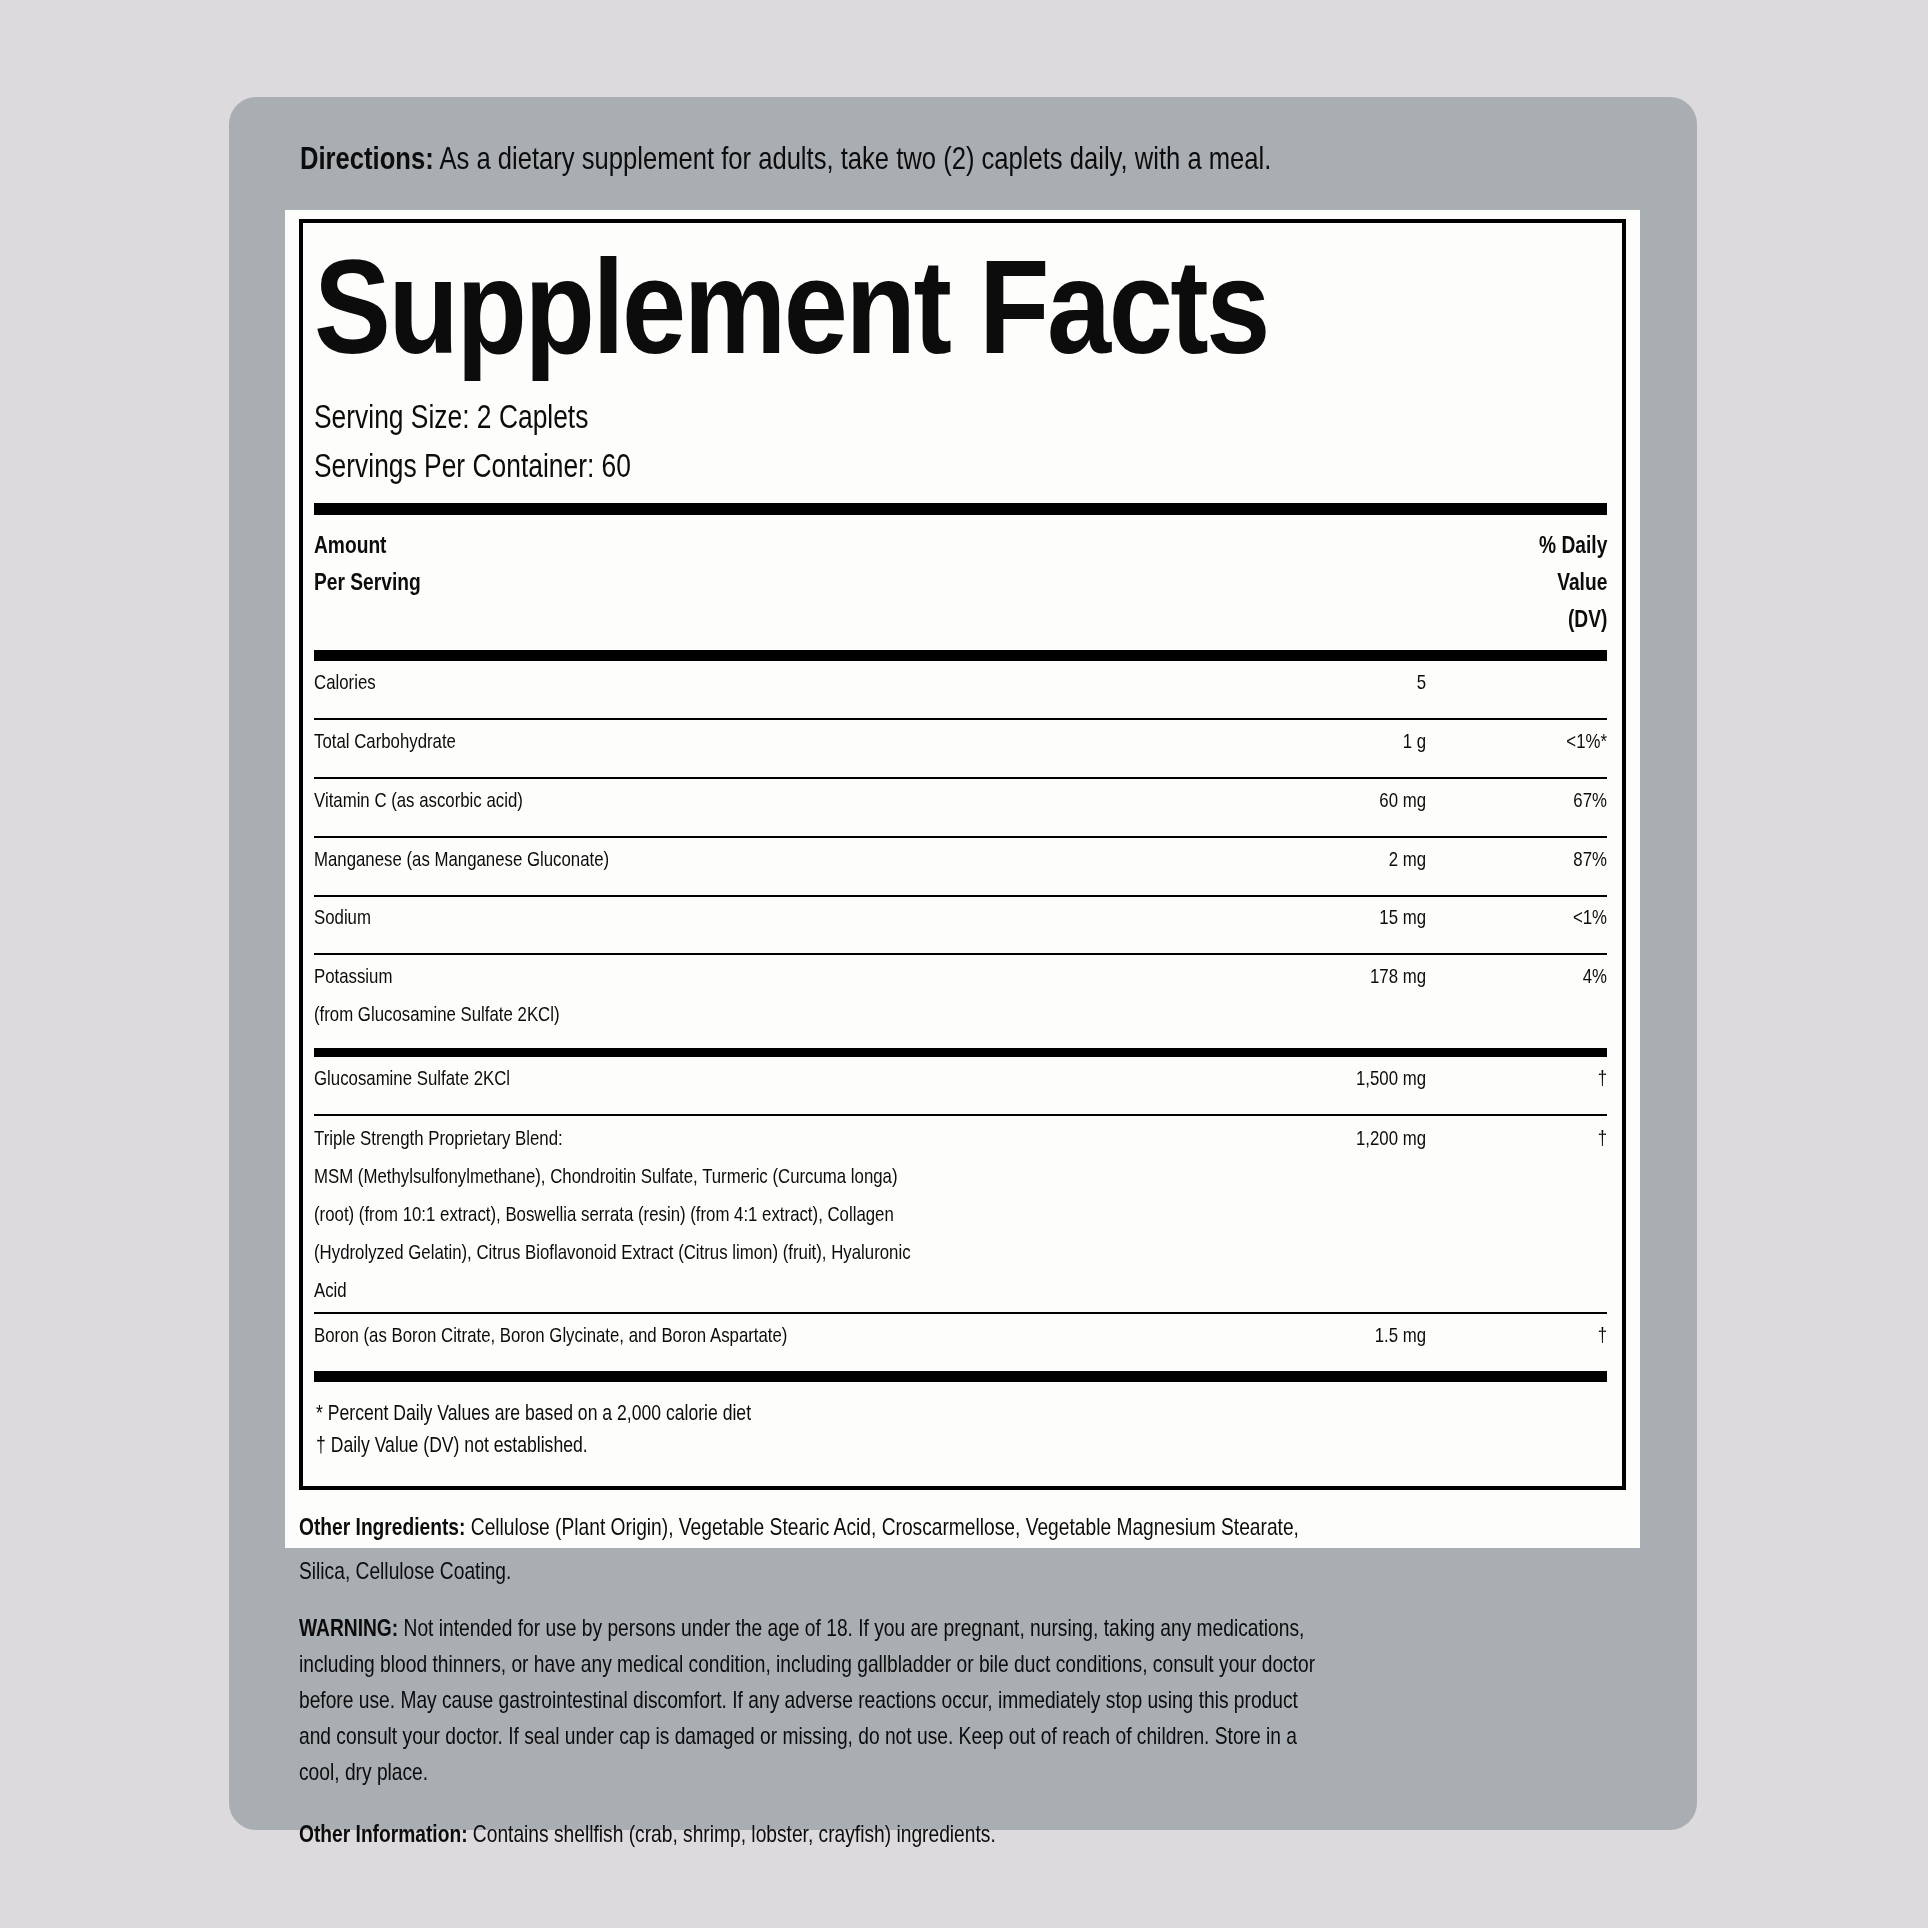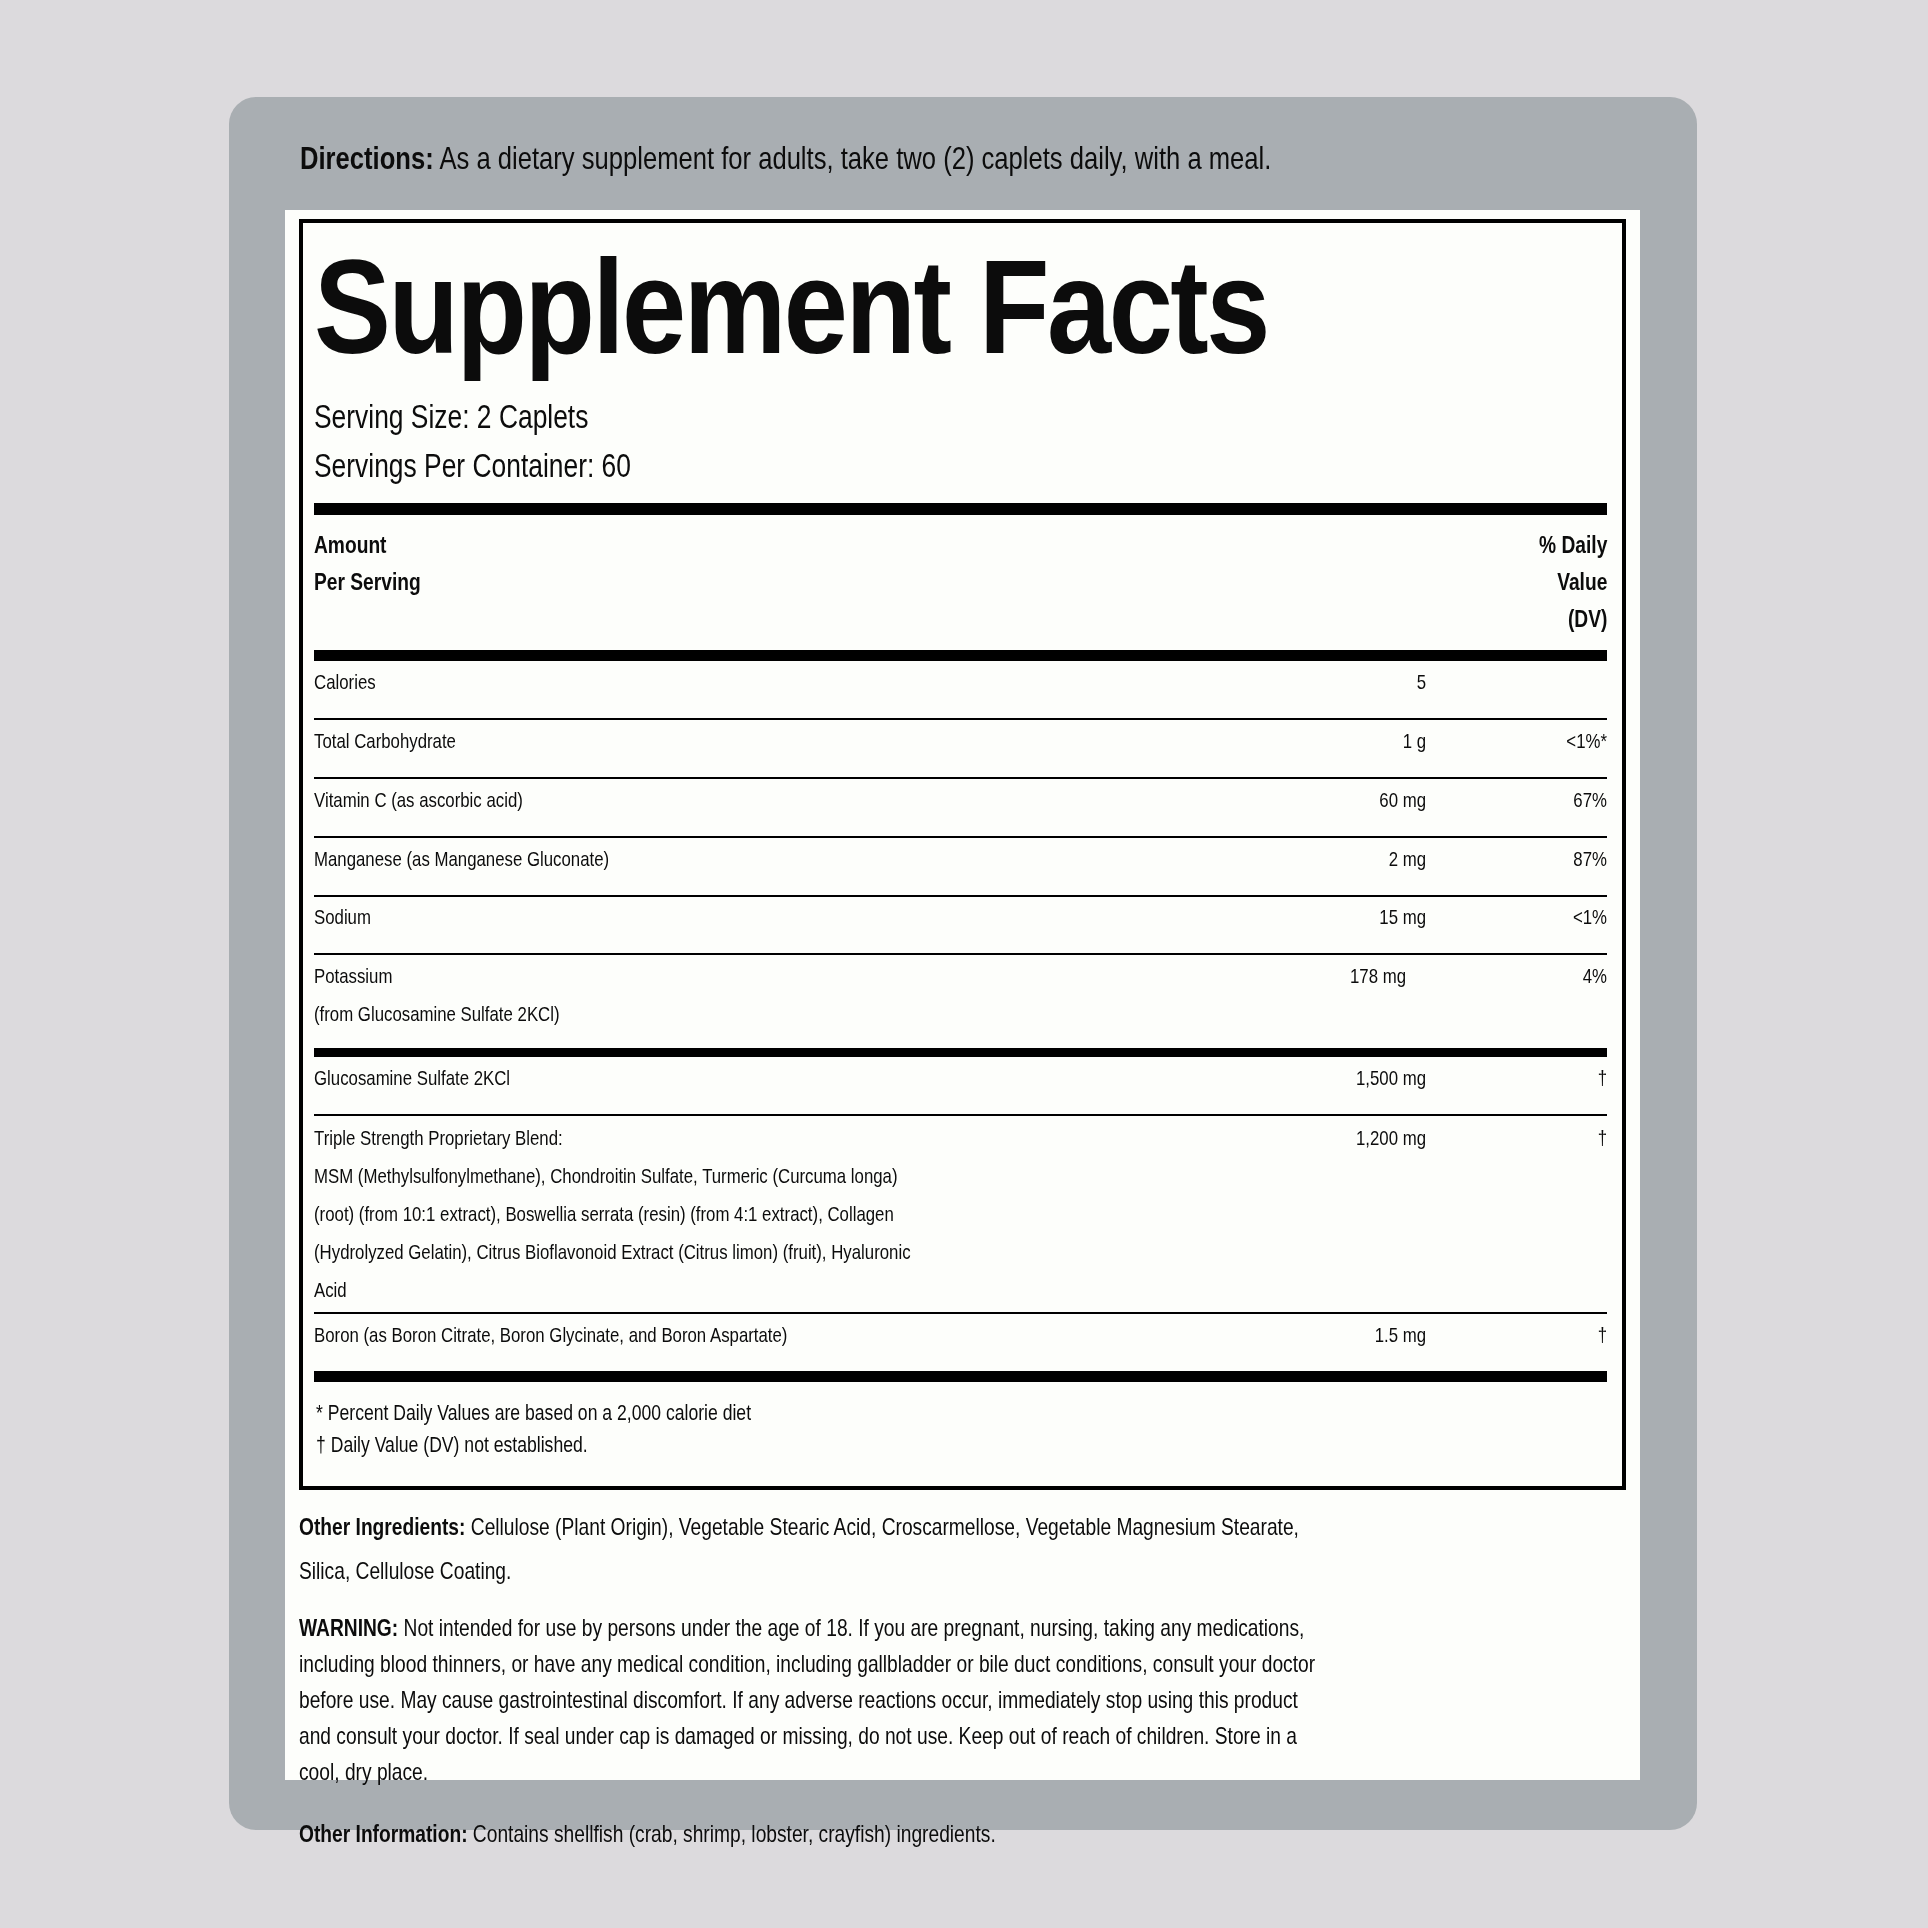--- a/index.html
+++ b/index.html
@@ -16,21 +16,21 @@
     border-radius:27px;
   }
   
   .cxl{transform:scaleX(0.8);transform-origin:0 50%;white-space:nowrap;}
   .cxr{transform:scaleX(0.8);transform-origin:100% 50%;white-space:nowrap;}
   .directions{
     position:absolute;left:71px;top:41px;font-size:32px;line-height:41px;
   }
   .directions b{font-weight:bold;}
   .label{
-    position:absolute;left:56px;top:113px;width:1355px;height:1570px;
+    position:absolute;left:56px;top:113px;width:1355px;height:1338px;
     background:#fdfefb;
   }
   .facts-box{
     margin:9.4px 14px 0 14px;
     border:4.7px solid #000;
   }
   .facts-inner{padding:5.6px 15px 0 11.3px;}
   .title{
     font-size:134px;font-weight:800;letter-spacing:-2.8px;line-height:141px;
     transform:scaleX(0.86);transform-origin:0 50%;white-space:nowrap;
@@ -44,21 +44,21 @@
   .hdr{display:flex;justify-content:space-between;align-items:flex-start;
        padding:11.3px 0 13px 0;font-weight:bold;font-size:24px;line-height:37px;}
   .hdr .right{text-align:right;}
   .tbl-row{display:flex;align-items:flex-start;min-height:53px;
            font-size:21px;line-height:38px;padding:1.9px 0;}
   .tbl-row + .tbl-row{border-top:2.8px solid #000;}
   .tbl-row.after-bar{border-top:none;}
   .tbl-row .name{flex:1;}
   .tbl-row .amt{width:179px;text-align:right;}
   .tbl-row .dv{width:181px;text-align:right;}
-  .tbl-row.tall{min-height:89px;gap:20px;}
+  .tbl-row.tall{min-height:89px;}
   .tbl-row.blend{min-height:186px;padding:3px 0;}
   .footnotes{padding:15px 0 24.5px 1.9px;font-size:22px;line-height:32px;}
   .para{margin:0 14px;font-size:24px;}
   .para .pline{line-height:44px;}
   .para.oi{margin-top:15px;}
   .para.warn{margin-top:17px;}
   .para.warn .pline{line-height:36px;}
   .para.oinfo{margin-top:22.6px;}
   .para b{font-weight:bold;}
 </style>

